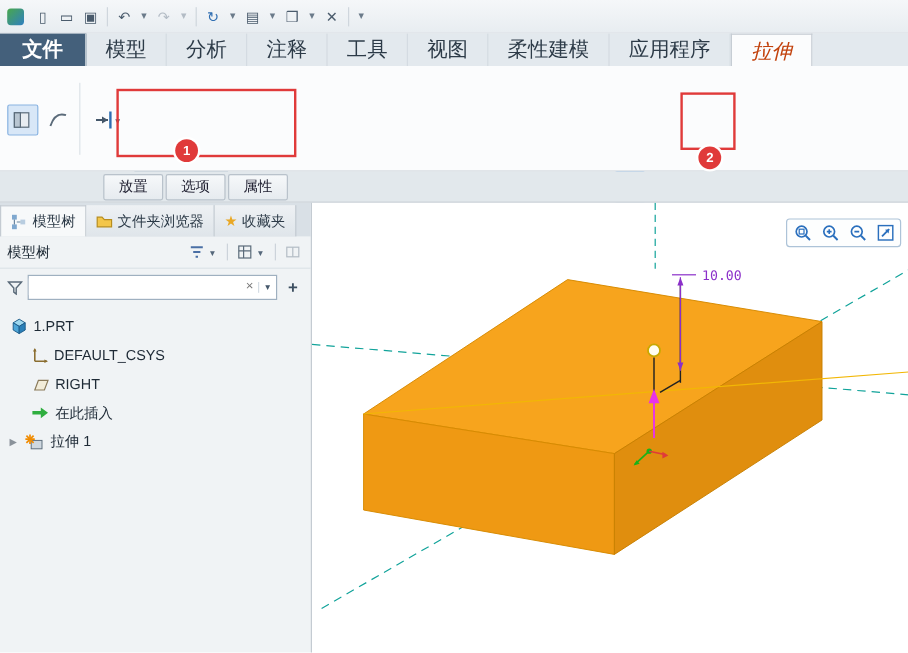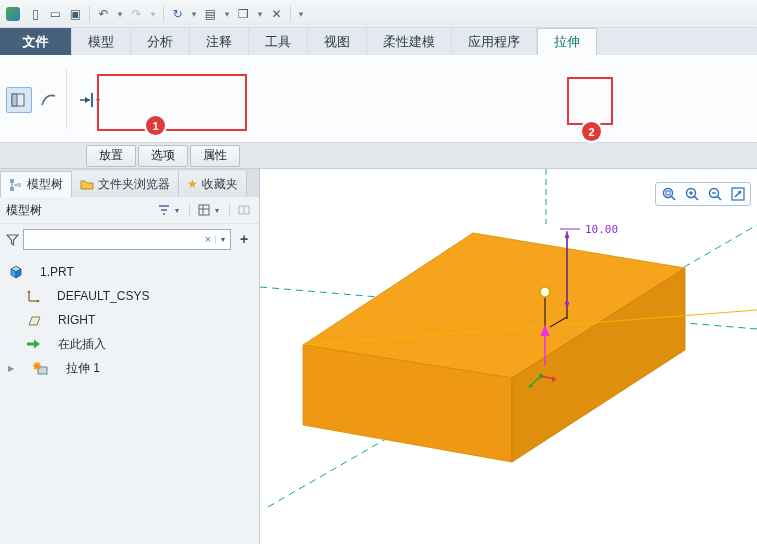--- a/index.html
+++ b/index.html
@@ -16,23 +16,23 @@
   .qt-icon.disabled { color: #b3bcc5; }
   .qt-icon.blue { color: #2f6eb2; }
   .qt-sep { width: 1px; height: 16px; background: #cfd6dd; margin: 0 2px; }
   .titlebar-title { margin-left: auto; font-size: 12px; color: #222; padding-right: 2px; white-space: nowrap; }
   .app-logo { width: 14px; height: 14px; background: linear-gradient(135deg,#49a84c,#2f7fc1); border-radius: 3px; margin-right: 4px; }
 
   
   .ribbon-tabs { position: absolute; left: 0; top: 28px; width: 757px; height: 27px;
     background: #e3e9ee; display: flex; align-items: stretch; }
   .rtab { display: flex; align-items: center; justify-content: center; padding: 0 16px;
-    font-size: 13px; color: #2d3b48; border-right: 1px solid #d4dbe2; cursor: default; }
+    font-size: 17px; color: #2d3b48; border-right: 1px solid #d4dbe2; cursor: default; }
   .rtab-file { background: #44607b; color: #ffffff; min-width: 72px; font-weight: bold; }
-  .rtab-active { background: #fbfcfd; border: 1px solid #c6cdd4; border-bottom: none; color: #0f766e; }
+  .rtab-active { background: #fbfcfd; border: 1px solid #c6cdd4; border-bottom: none; font-style: italic; color: #c2410c; }
 
   
   .ribbon-body { position: absolute; left: 0; top: 55px; width: 757px; height: 88px;
     background: #fbfcfd; border-bottom: 1px solid #d0d6dc; }
   .rb-btn { position: absolute; width: 26px; height: 26px; display: flex; align-items: center; justify-content: center;
     border: 1px solid transparent; border-radius: 2px; background: transparent; cursor: default; }
   .rb-btn.pressed { background: #d8e7f7; border-color: #89b3e2; }
   .rb-sep { position: absolute; width: 1px; height: 60px; background: #dde3e8; top: 14px; }
   .combo { position: absolute; left: 112px; top: 88px; width: 78px; height: 23px; background: #fff;
     border: 1px solid #8ba1b5; display: flex; align-items: stretch; }
@@ -74,21 +74,21 @@
   .hdr-sep { width: 1px; height: 14px; background: #ccd3da; margin: 0 3px; }
   .lp-filter { height: 30px; display: flex; align-items: center; padding: 0 6px; gap: 4px; }
   .filter-box { flex: 1; height: 21px; background: #fff; border: 1px solid #9fb0c0; display: flex; align-items: center; }
   .filter-box input { flex: 1; border: none; outline: none; min-width: 0; font-size: 12px; padding: 0 4px;
     font-family: "Liberation Sans", sans-serif; }
   .filter-x { width: 14px; text-align: center; color: #777; font-size: 11px; }
   .filter-dd { width: 15px; text-align: center; color: #44576a; font-size: 8px; border-left: 1px solid #d5dde4; }
   .filter-plus { width: 18px; height: 18px; display: flex; align-items: center; justify-content: center;
     color: #3c4e60; font-size: 14px; font-weight: bold; }
   .tree { padding-top: 6px; }
-  .tree-row { height: 24px; display: flex; align-items: center; gap: 17px; font-size: 12px; color: #1e2a36; }
+  .tree-row { height: 24px; display: flex; align-items: center; gap: 5px; font-size: 12px; color: #1e2a36; }
   .tree-row .expander { width: 10px; font-size: 8px; color: #8a929a; text-align: center; }
   .ind-root { padding-left: 8px; }
   .ind-child { padding-left: 26px; }
   .ind-feat { padding-left: 6px; }
 
   
   .graphics { position: absolute; left: 260px; top: 169px; width: 497px; height: 375px; background: #ffffff; }
   .zoom-bar { position: absolute; right: 6px; top: 13px; display: flex; gap: 2px; background: #fdfefe;
     border: 1px solid #adc3d8; border-radius: 3px; padding: 1px 2px; z-index: 10; }
   .zoom-btn { width: 21px; height: 20px; display: flex; align-items: center; justify-content: center; border-radius: 2px; }

